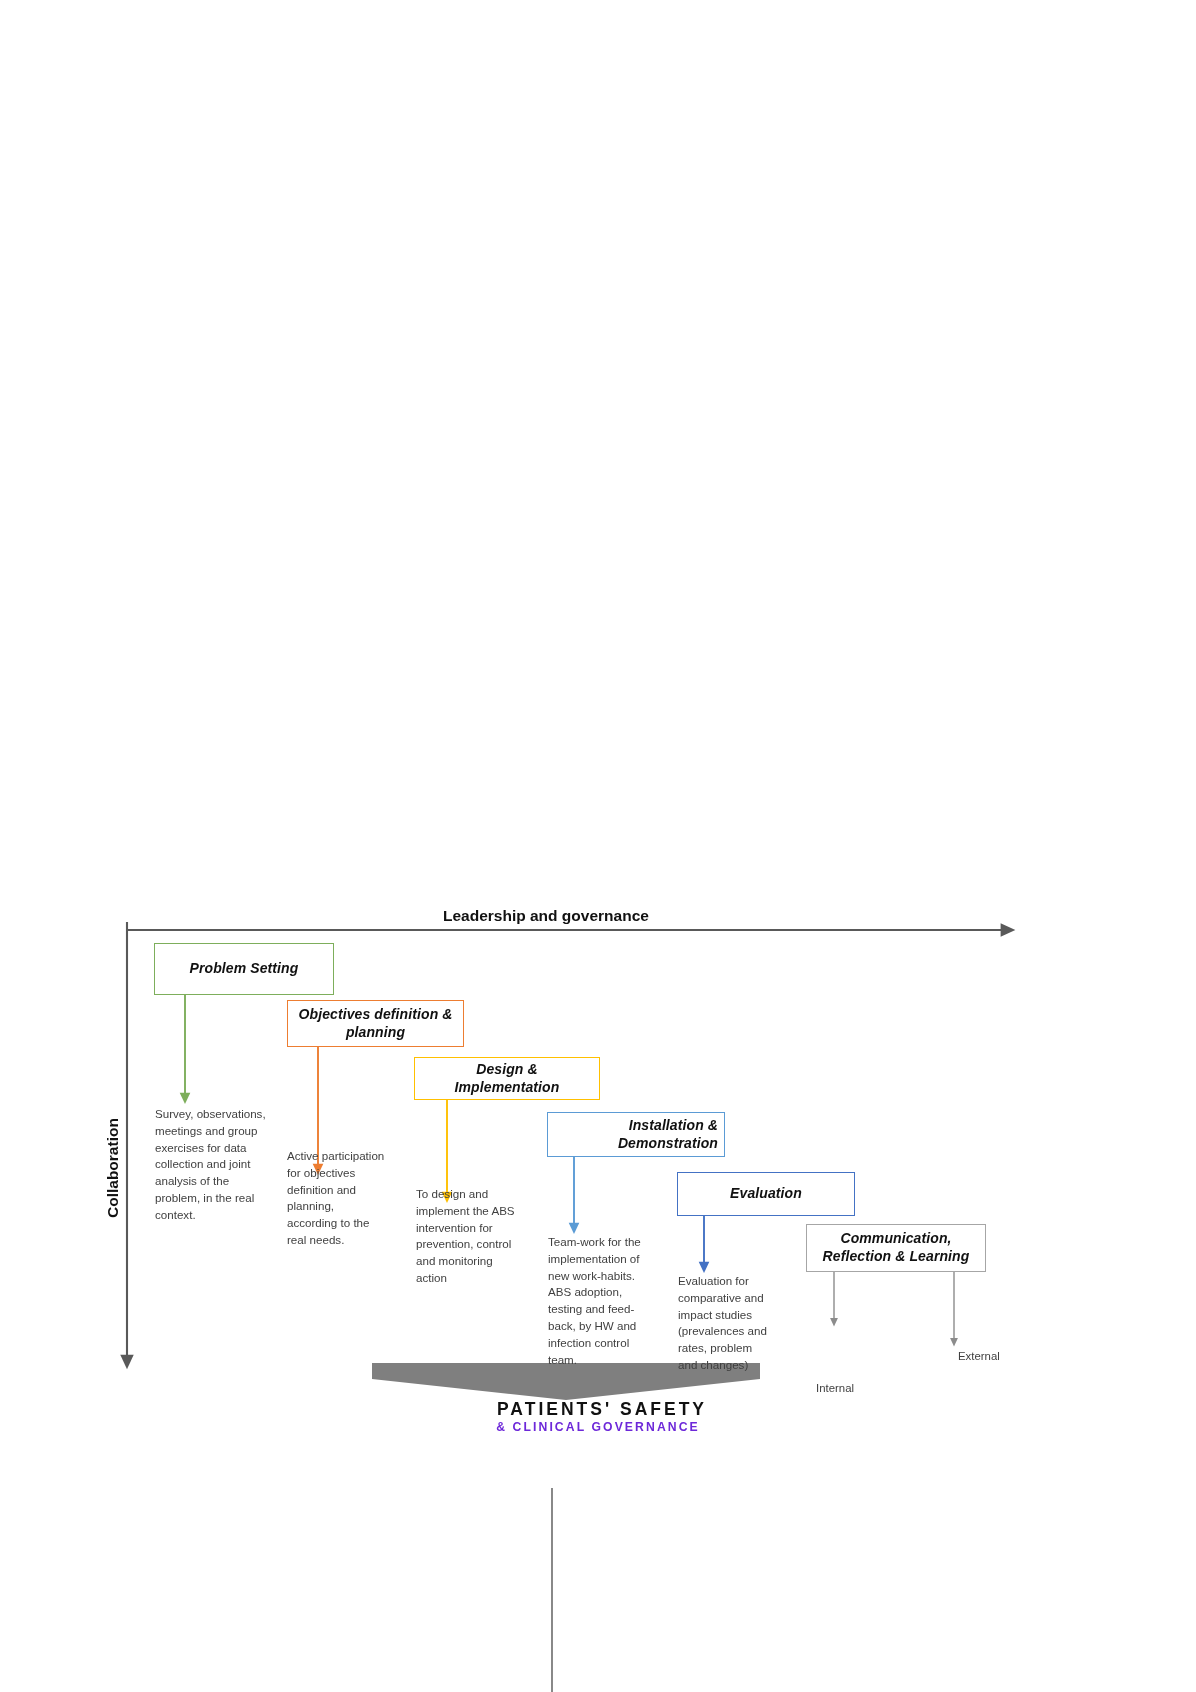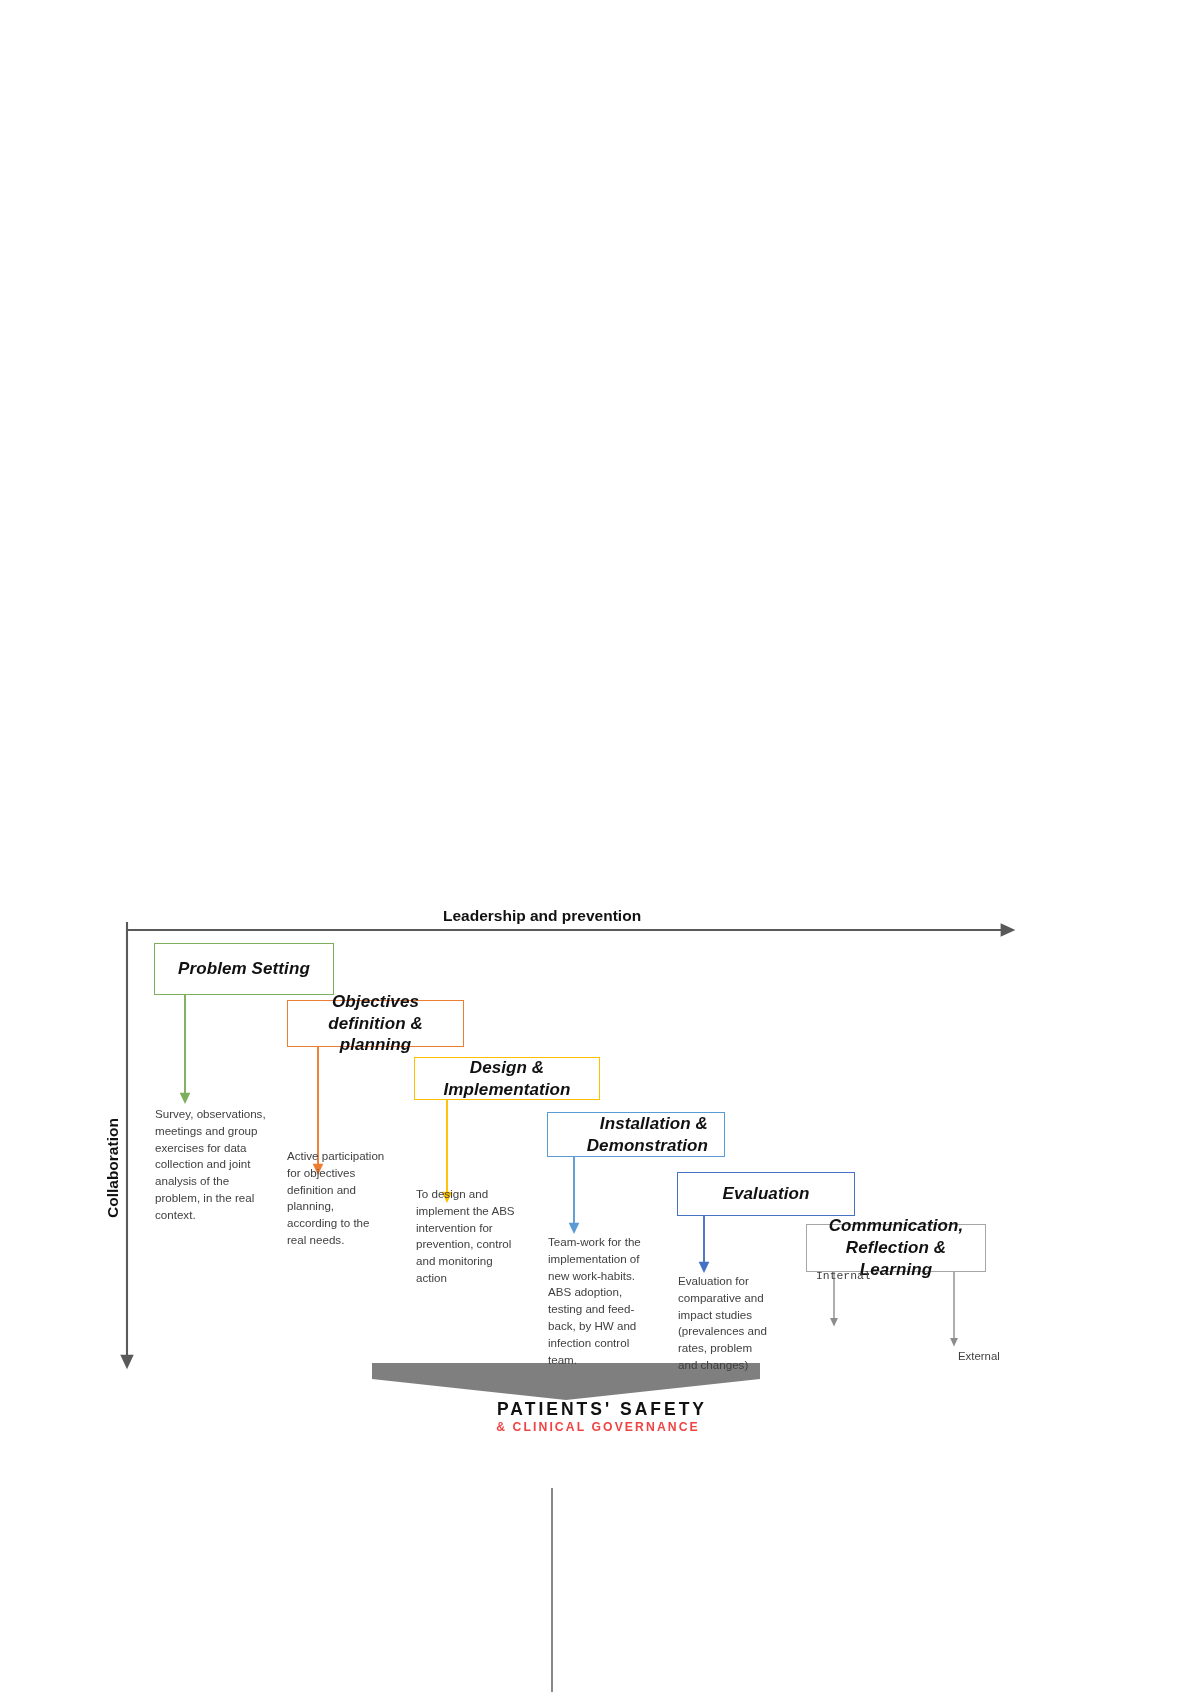--- a/index.html
+++ b/index.html
@@ -35,25 +35,25 @@
     position: absolute;
     box-sizing: border-box;
     background: #ffffff;
     border: 1.6px solid #888;
     display: flex;
     align-items: center;
     justify-content: center;
     text-align: center;
     font-weight: bold;
     font-style: italic;
-    font-size: 17px;
+    font-size: 14px;
     line-height: 1.28;
     color: #111111;
     letter-spacing: 0.1px;
-    padding: 2px 16px;
+    padding: 2px 6px;
   }
   .phase-label {
     display: block;
     width: 100%;
     white-space: pre-line;
   }
 
   
   .desc {
     position: absolute;
@@ -100,21 +100,21 @@
     letter-spacing: 3px;
     color: #111111;
   }
   .banner-sub {
     position: absolute;
     width: 1196px;
     text-align: center;
     font-size: 12.2px;
     font-weight: bold;
     letter-spacing: 2.1px;
-    color: #ef4444;
+    color: #6d28d9;
   }
 </style>
 </head>
 <body>
 
 <div id="figure">
 
   <svg class="svg-layer" viewBox="0 0 1196 1692" width="1196" height="1692" xmlns="http://www.w3.org/2000/svg">
     <defs>
       <marker id="ah-green" markerWidth="7" markerHeight="7" refX="3.2" refY="3.4" orient="auto" markerUnits="strokeWidth">
@@ -150,21 +150,21 @@
     <line x1="574" y1="1157" x2="574" y2="1228" stroke="#5B9BD5" stroke-width="1.9" marker-end="url(#ah-blue)"></line>
     <line x1="704" y1="1209" x2="704" y2="1267" stroke="#4472C4" stroke-width="1.9" marker-end="url(#ah-dblue)"></line>
     <line x1="834" y1="1268" x2="834" y2="1322" stroke="#8C8C8C" stroke-width="1.4" marker-end="url(#ah-gray)"></line>
     <line x1="954" y1="1268" x2="954" y2="1342" stroke="#8C8C8C" stroke-width="1.4" marker-end="url(#ah-gray)"></line>
 
     <polygon points="372,1363 760,1363 760,1379 566,1400 372,1379" fill="#7F7F7F"></polygon>
 
     <line x1="552" y1="1488" x2="552" y2="1692" stroke="#6b6b6b" stroke-width="1.6"></line>
   </svg>
 
-  <div class="axis-title-h" style="left:443px; top:907px;">Leadership and prevention</div>
+  <div class="axis-title-h" style="left:443px; top:907px;">Leadership and governance</div>
 
   <div class="axis-title-v" style="left:104px; top:1218px;">Collaboration</div>
 
   <div class="phase-box" style="left:154px; top:943px; width:180px; height:52px; border-color:#7DAE5B;">
     <span class="phase-label">Problem Setting</span>
   </div>
 
   <div class="phase-box" style="left:287px; top:1000px; width:177px; height:47px; border-color:#ED7D31;">
     <span class="phase-label">Objectives definition &amp;
 planning</span>
@@ -192,21 +192,21 @@
   <div class="desc" style="left:155px; top:1106px; width:118px;">Survey, observations, meetings and group exercises for data collection and joint analysis of the problem, in the real context.</div>
 
   <div class="desc" style="left:287px; top:1148px; width:100px;">Active participation for objectives definition and planning, according to the real needs.</div>
 
   <div class="desc" style="left:416px; top:1186px; width:104px;">To design and implement the ABS intervention for prevention, control and monitoring action</div>
 
   <div class="desc" style="left:548px; top:1234px; width:93px;">Team-work for the implementation of new work-habits. ABS adoption, testing and feed-back, by HW and infection control team.</div>
 
   <div class="desc" style="left:678px; top:1273px; width:94px;">Evaluation for comparative and impact studies (prevalences and rates, problem and changes)</div>
 
-  <div class="leaf-label" style="left:816px; top:1270px;font-family:Liberation Mono, monospace;">Internal</div>
+  <div class="leaf-label" style="left:816px; top:1382px;">Internal</div>
 
   <div class="leaf-label" style="left:936px; top:1350px;margin-left:22px;">External</div>
 
   <div class="banner-main" style="left:4px; top:1399px;">PATIENTS' SAFETY</div>
 
   <div class="banner-sub" style="left:0; top:1420px;">&amp; CLINICAL GOVERNANCE</div>
 
 </div>
 
 </body></html>

